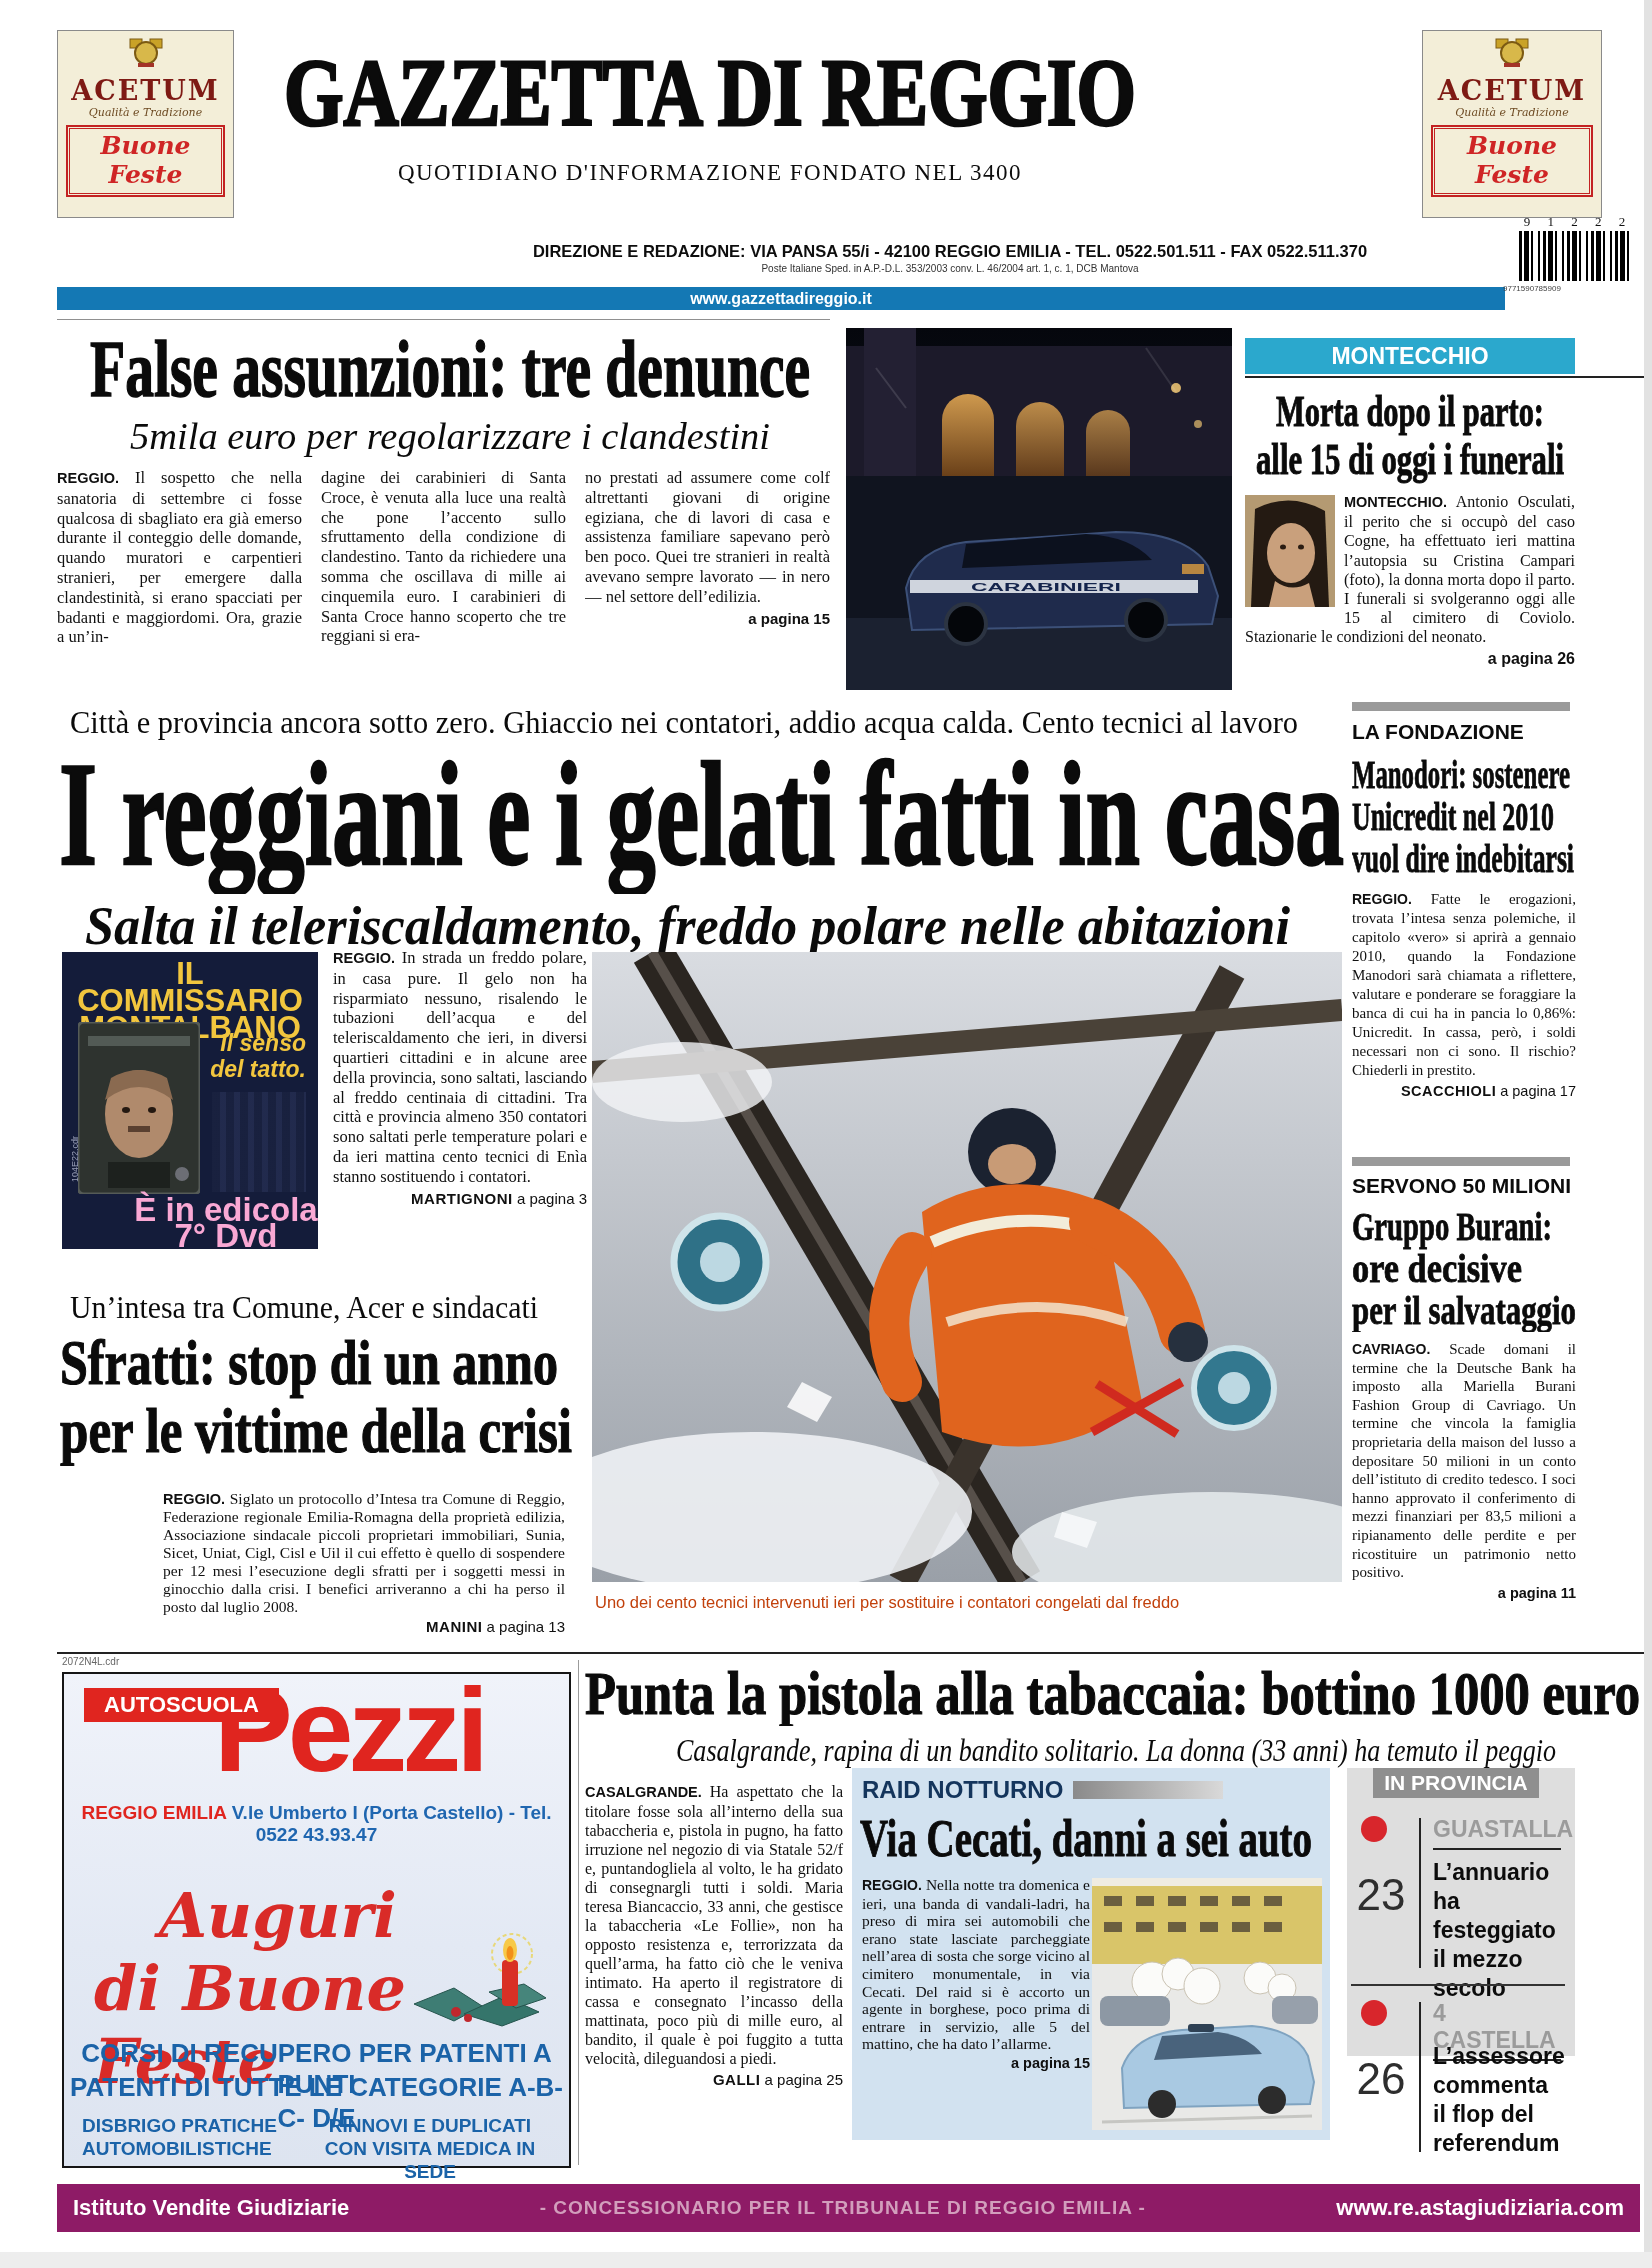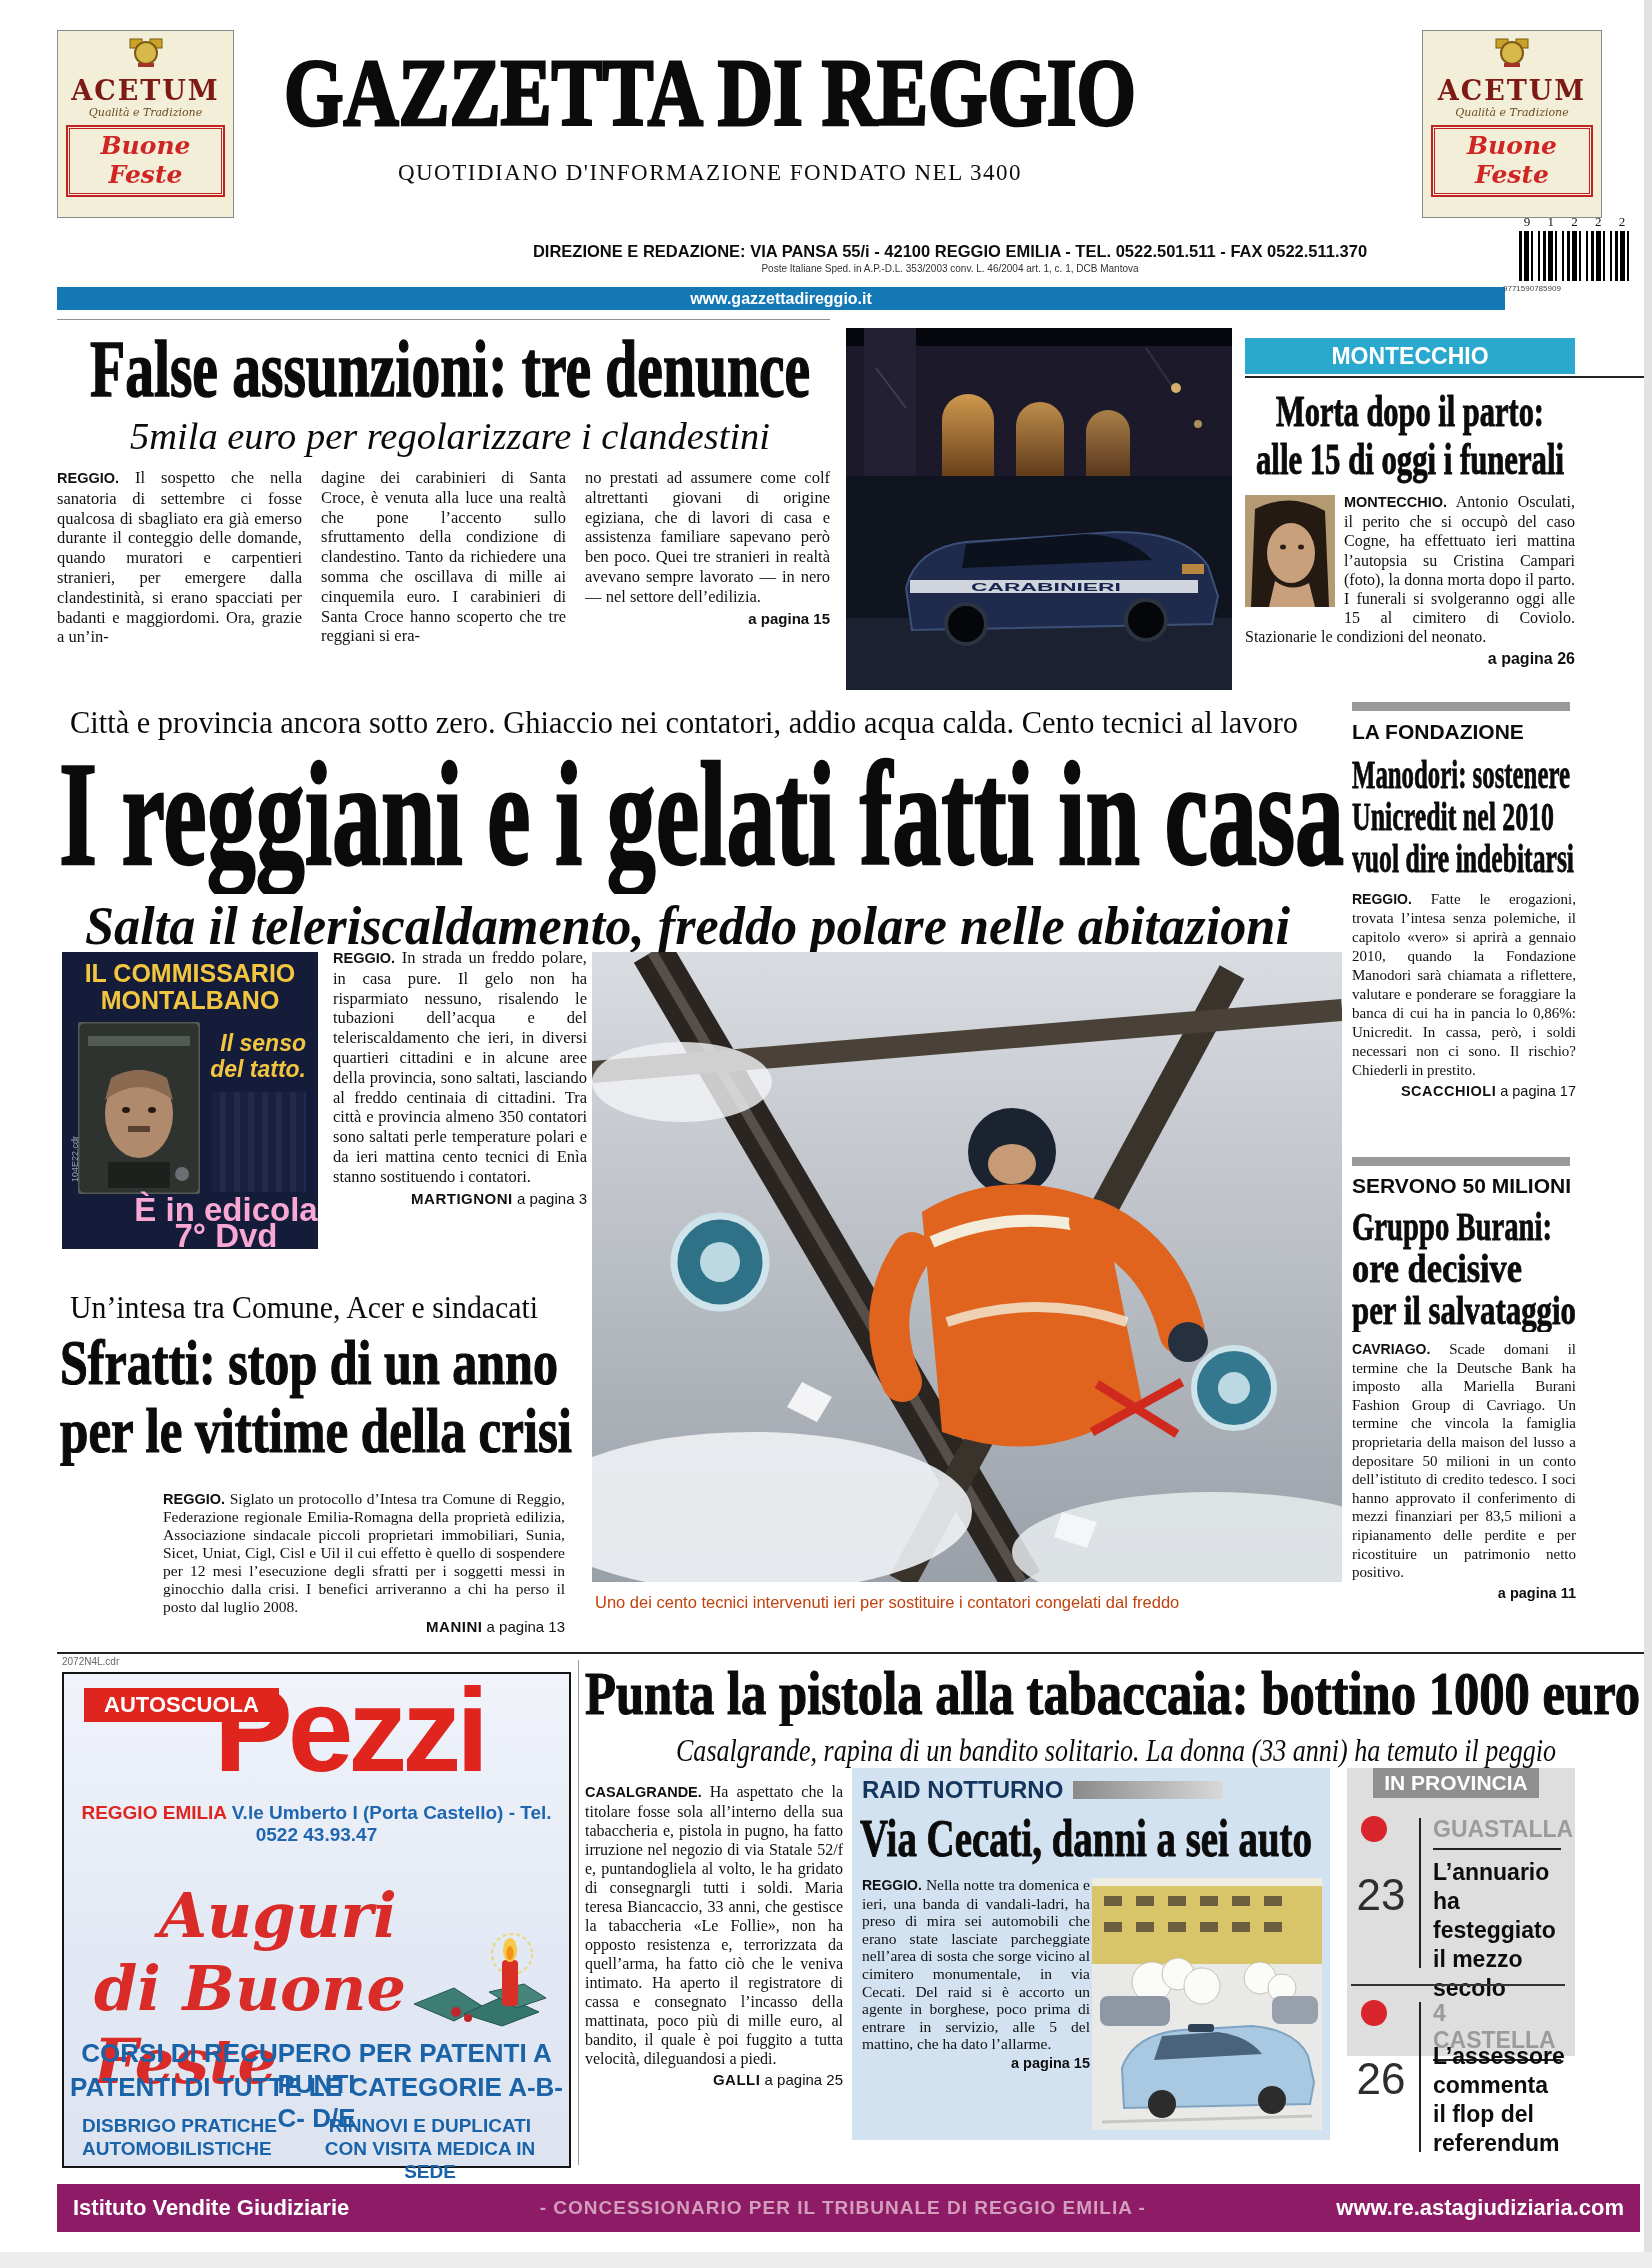--- a/index.html
+++ b/index.html
@@ -21,21 +21,21 @@
   .rail-label{font-family:"Liberation Sans",sans-serif;font-weight:bold;font-size:21px;color:#0c0c0c;}
   .graybar{background:#9a9a9a;height:9px;}
   
   .acetum{background:#f3eed8;border:1px solid #8a8a8a;text-align:center;}
   .acetum .brand{font-family:"DejaVu Serif",serif;font-weight:bold;font-size:27px;color:#7e1a14;letter-spacing:2px;margin-top:2px;}
   .acetum .tagline{font-family:"DejaVu Serif",serif;font-style:italic;font-size:11px;color:#6d4a22;}
   .acetum .bf-box{margin:6px 8px 0 8px;border:2px solid #c32222;box-shadow:0 0 0 1px #f3eed8 inset,0 0 0 2px #c32222 inset;padding:4px 0 6px 0;}
   .acetum .bf{font-family:"DejaVu Serif",serif;font-style:italic;font-weight:bold;font-size:25px;color:#cf2525;}
   
   .montalbano{background:#141c3a;text-align:center;overflow:hidden;}
-  .montalbano .t{font-family:"Liberation Sans",sans-serif;font-weight:bold;font-size:25px;color:#f2c63e;line-height:27px;}
+  .montalbano .t{font-family:"Liberation Sans",sans-serif;font-weight:bold;font-size:31px;color:#f2c63e;line-height:27px;}
   .montalbano .sub{font-family:"Liberation Sans",sans-serif;font-style:italic;font-weight:bold;font-size:23px;color:#f2c63e;line-height:26px;text-align:right;}
   .montalbano .foot{font-family:"Liberation Sans",sans-serif;font-weight:bold;font-size:33px;color:#f9a8d4;line-height:28px;padding-left:36px;}
   .vcode{font-family:"Liberation Sans",sans-serif;font-size:9px;color:#9aa0b8;transform:rotate(-90deg);transform-origin:left top;}
   
   .cyanbar{background:#2ba8cd;color:#fff;font-family:"Liberation Sans",sans-serif;font-weight:bold;
            font-size:23px;text-align:center;line-height:36px;}
   
   .pezzi{background:linear-gradient(180deg,#f0f3fa 0%,#e3e9f4 55%,#dde4f0 100%);border:2px solid #151515;}
   .pezzi .tab{position:absolute;left:20px;top:14px;width:195px;height:34px;background:#e0251f;color:#fff;
       font-family:"Liberation Sans",sans-serif;font-weight:bold;font-size:22px;text-align:center;line-height:34px;}

